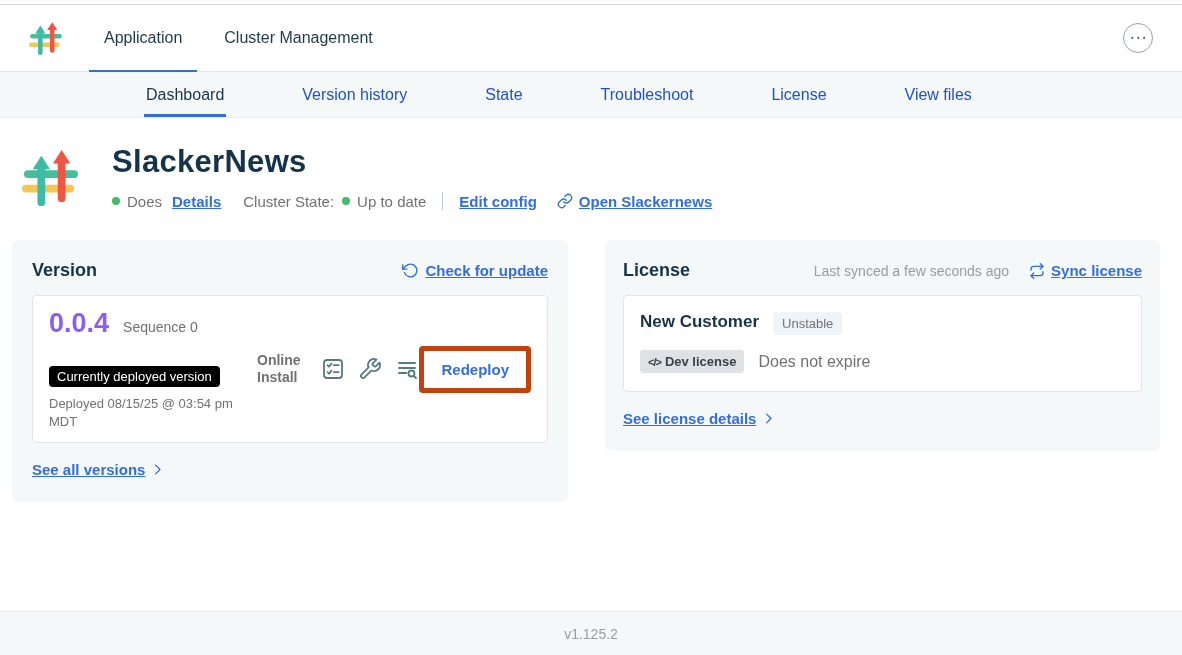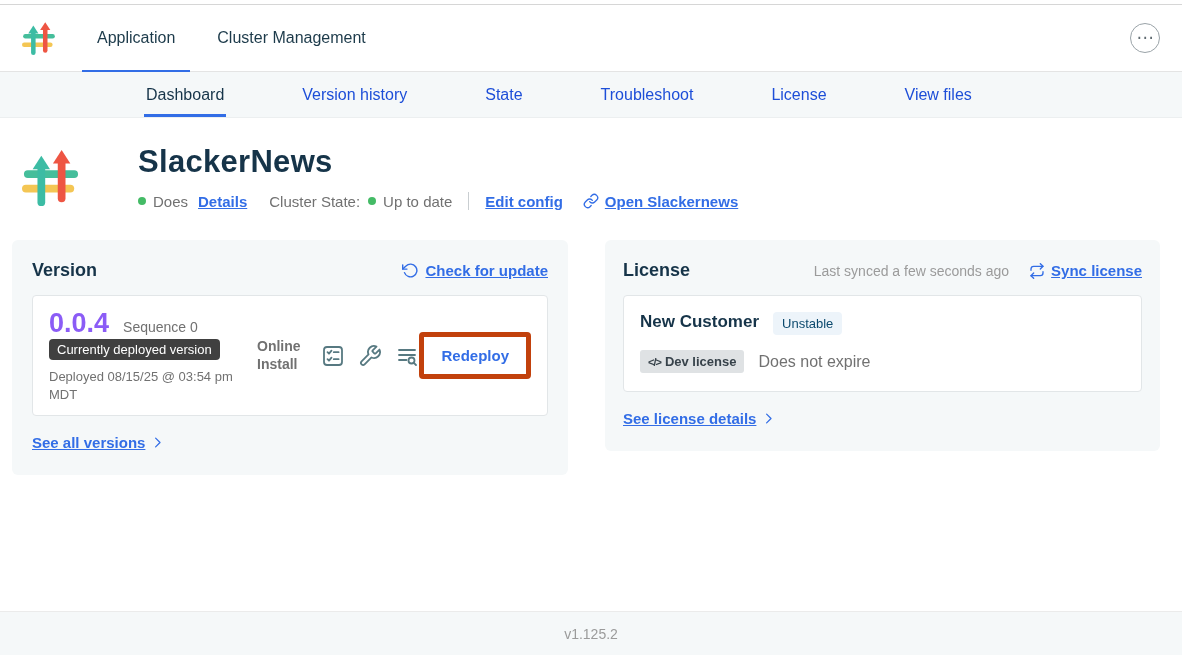--- a/index.html
+++ b/index.html
@@ -2,38 +2,38 @@
 <html><head>
 <meta charset="utf-8">
 <style>
   * { box-sizing: border-box; }
   html,body { margin:0; padding:0; background:#fff; }
   .page { width:1182px; height:655px; position:relative; overflow:hidden; background:#fff;
           font-family:"Liberation Sans","DejaVu Sans",sans-serif; color:#163449; }
 
   
   .top-bar { height:68px; margin-top:4px; border-top:1px solid #d6d6d6; border-bottom:1px solid #e4e4e4;
-             display:flex; align-items:center; padding:0 22px; background:#fff; }
+             display:flex; align-items:center; padding:0 29px; background:#fff; }
   .brand-logo { width:34px; height:34px; flex:0 0 auto; }
   .top-tabs { display:flex; align-self:stretch; margin-left:26px; }
   .top-tab { position:relative; display:flex; align-items:center; padding:0 15px; margin-right:12px;
              font-size:16px; color:#1c3a4a; cursor:pointer; }
   .top-tab.active::after { content:""; position:absolute; left:0; right:0; bottom:-1px; height:2px; background:#326DE6; }
   .overflow-btn { margin-left:auto; width:30px; height:30px; border:1px solid #9aa3a8; border-radius:50%;
                   display:flex; align-items:center; justify-content:center; color:#5f6a70; font-size:17px;
                   background:#fff; cursor:pointer; line-height:1; padding-bottom:2px; }
 
   
   .sub-nav { height:46px; background:#F5F8F9; display:flex; padding-left:146px; gap:78px; border-bottom:1px solid #eceff0; }
   .sub-item { display:flex; align-items:center; font-size:16px; color:#1d4ed8; position:relative; cursor:pointer; white-space:nowrap; }
   .sub-item.active { color:#163449; }
   .sub-item.active::after { content:""; position:absolute; left:-2px; right:-2px; bottom:0; height:3px; background:#326DE6; }
 
   
-  .app-header { display:flex; padding:26px 30px 0 22px;gap:26px; }
+  .app-header { display:flex; padding:26px 30px 0 22px; }
   .app-icon { width:58px; height:58px; margin-top:4px; flex:0 0 auto; }
   .app-head-text { margin-left:32px; }
   .app-title { font-size:31px; font-weight:bold; color:#163449; margin:0 0 12px; letter-spacing:0.3px; }
   .status-row { display:flex; align-items:center; font-size:15px; color:#717171; }
   .dot { width:8px; height:8px; border-radius:50%; background:#44BB66; margin-right:7px; flex:0 0 auto; }
   .link { color:#326DE6; font-weight:bold; text-decoration:underline; cursor:pointer; }
   .status-row .gap-s { margin-left:10px; }
   .status-row .gap-l { margin-left:22px; }
   .sep { width:1px; height:18px; background:#c9ced1; margin:0 16px; }
   .inline-link { display:inline-flex; align-items:center; gap:6px; cursor:pointer; color:#326DE6; }
@@ -49,35 +49,35 @@
   .head-right svg { display:block; }
   .synced { color:#9B9B9B; font-size:14px; margin-right:14px; }
   .link-sm { font-size:15px; }
 
   .inner { background:#fff; border:1px solid #e2e6e8; border-radius:4px; margin-top:14px; }
   .version-inner { padding:12px 16px; display:flex; align-items:center; }
   .v-left { width:208px; flex:0 0 auto; }
   .v-num-row { display:flex; align-items:baseline; }
   .v-num { font-size:27px; font-weight:bold; color:#8b5cf6; }
   .v-seq { font-size:14px; color:#717171; margin-left:14px; }
-  .deploy-badge { display:inline-block; margin-top:0; background:#404040; color:#fff; font-size:13px;
+  .deploy-badge { display:inline-block; margin-top:27px; background:#000000; color:#fff; font-size:13px;
                   padding:3px 8px; border-radius:4px; }
   .deployed-at { margin-top:8px; font-size:13px; color:#717171; line-height:1.35; width:200px; }
   .install-type { width:52px; font-size:14px; font-weight:bold; color:#717171; line-height:1.25; margin-right:12px; flex:0 0 auto; }
   .action-icons { display:flex; align-items:center; gap:13px; color:#577981; }
   .action-icons svg { width:24px; height:24px; cursor:pointer; display:block; }
   .redeploy { margin-left:auto; background:#fff; border:5px solid #c2410c; color:#326DE6; font-weight:bold;
               font-size:15px; padding:10px 17px; border-radius:4px; cursor:pointer; font-family:inherit; }
   .card-foot { margin-top:18px; display:flex; align-items:center; gap:5px; cursor:pointer; width:max-content; }
   .chev svg { width:15px; height:15px; display:block; color:#326DE6; }
 
   .license-inner { padding:16px 16px 18px; }
   .cust-row { display:flex; align-items:flex-start; }
   .cust-name { font-size:17px; font-weight:bold; color:#163449; }
-  .channel-badge { margin-left:14px; background:#EDF4FA; color:#0c4a6e; font-size:13px; padding:4px 9px; border-radius:4px; }
+  .channel-badge { margin-left:14px; background:#EDF4FA; color:#737373; font-size:13px; padding:4px 9px; border-radius:4px; }
   .lic-row2 { margin-top:15px; display:flex; align-items:center; }
   .type-badge { background:#DFE2E4; color:#37424A; font-weight:bold; font-size:13px; padding:4px 8px;
                 border-radius:3px; display:inline-flex; align-items:center; gap:4px; }
   .type-icon { font-size:11px; font-weight:bold; letter-spacing:-1px; }
   .expiry { margin-left:14px; font-size:16px; color:#717171; }
 
   
   .footer { position:absolute; left:0; right:0; bottom:0; height:44px; background:#F5F8F9; border-top:1px solid #ebebeb;
             display:flex; align-items:center; justify-content:center; font-size:14px; color:#9B9B9B; }
 

